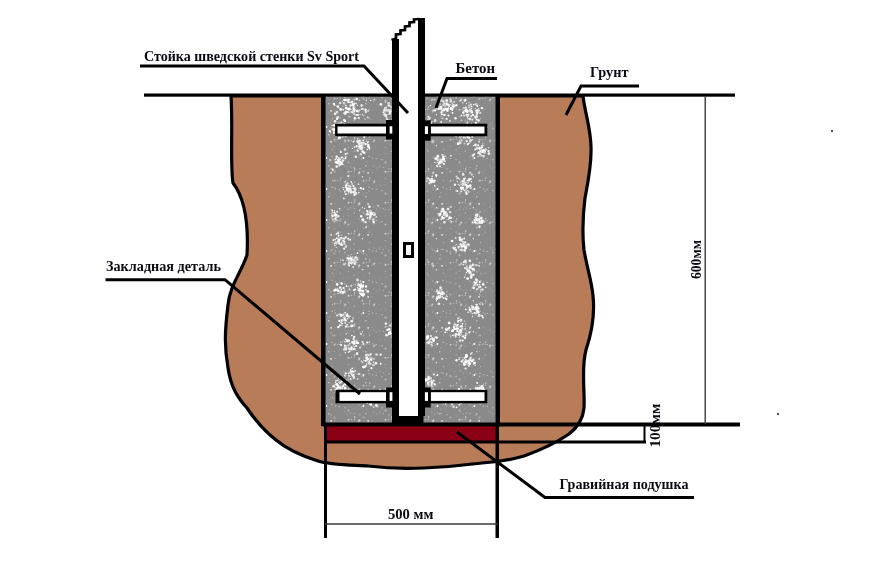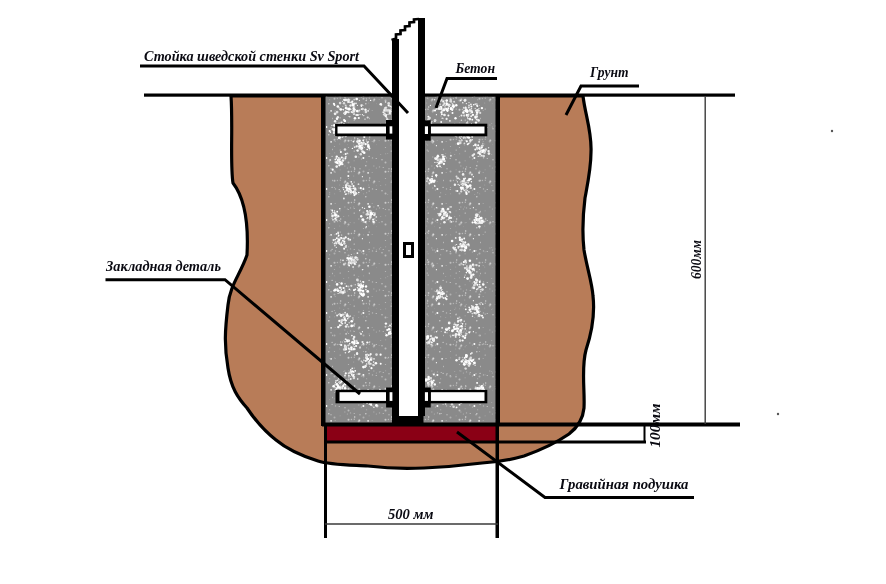--- a/index.html
+++ b/index.html
@@ -1,16 +1,16 @@
 <!DOCTYPE html>
 <html><head>
 <meta charset="utf-8">
 <style>
   html,body { margin:0; padding:0; background:#ffffff; }
-  .wrap { width:886px; height:584px; position:relative; overflow:hidden;font-style:italic; }
+  .wrap { width:886px; height:584px; position:relative; overflow:hidden; }
   text { font-family:"Liberation Serif", serif; font-weight:bold; fill:#0a0a12; font-size:15.5px; }
 </style>
 </head>
 <body>
 <div class="wrap">
 <svg width="886" height="584" viewBox="0 0 886 584" xmlns="http://www.w3.org/2000/svg">
 
 <path d="M 231 96
   C 233 125 230 165 233 183
   C 243 196 249 218 247 255

